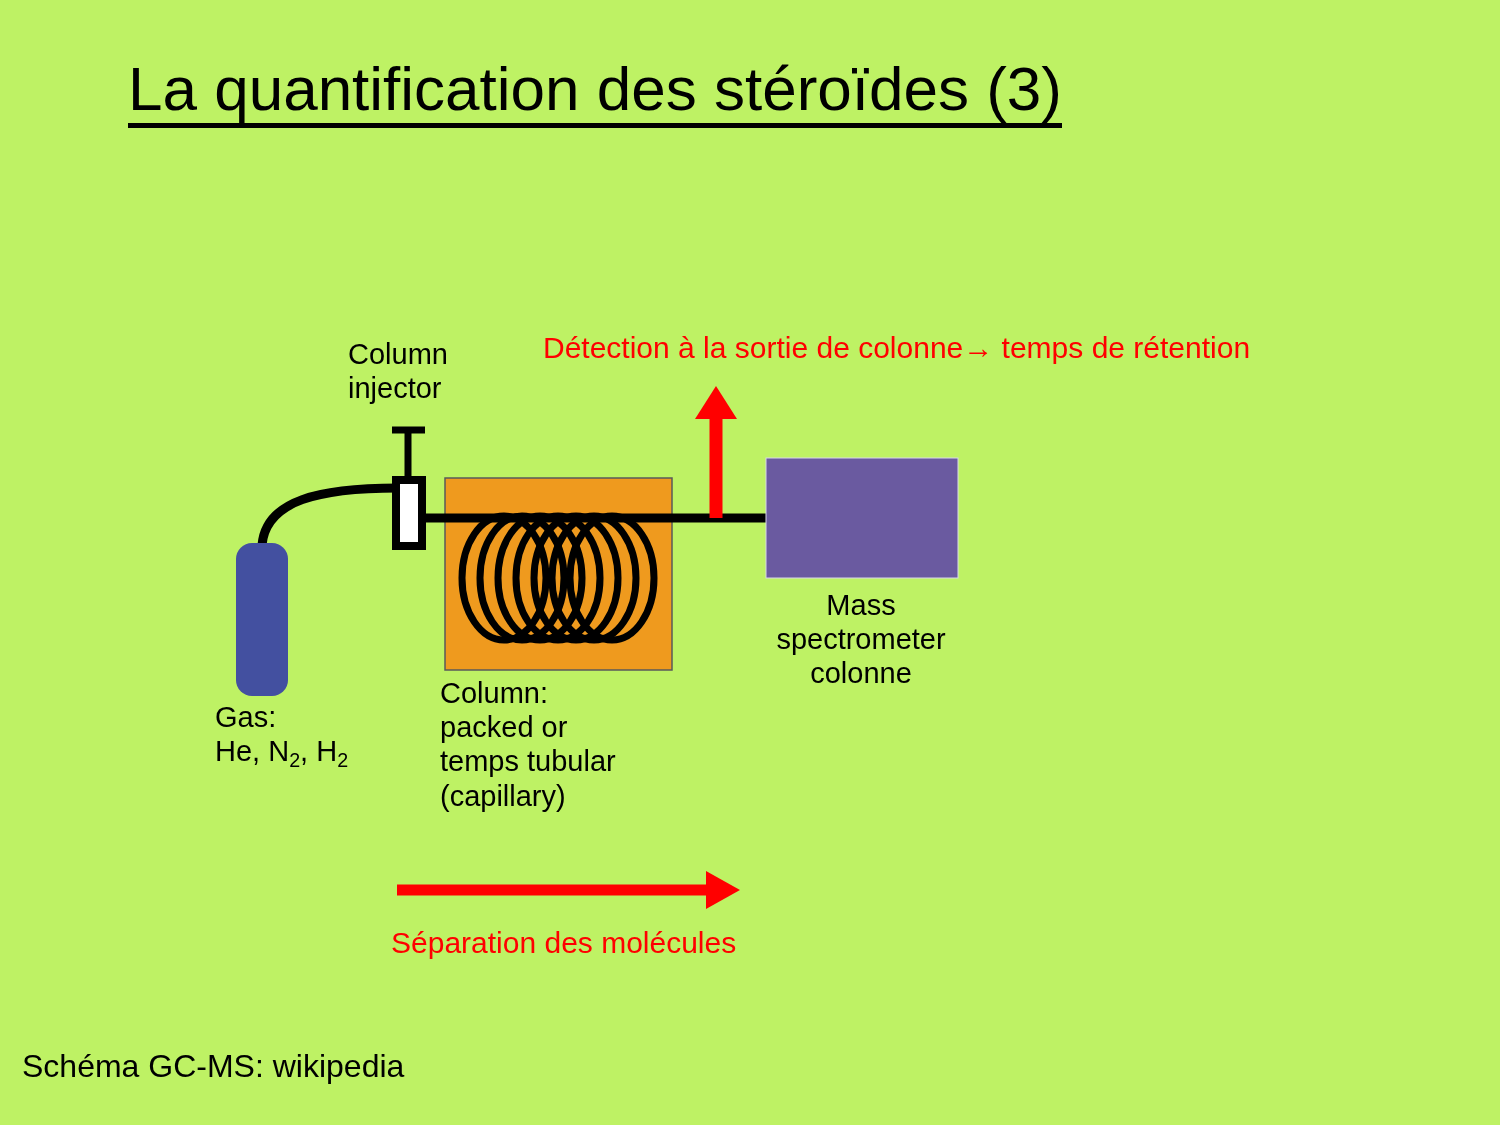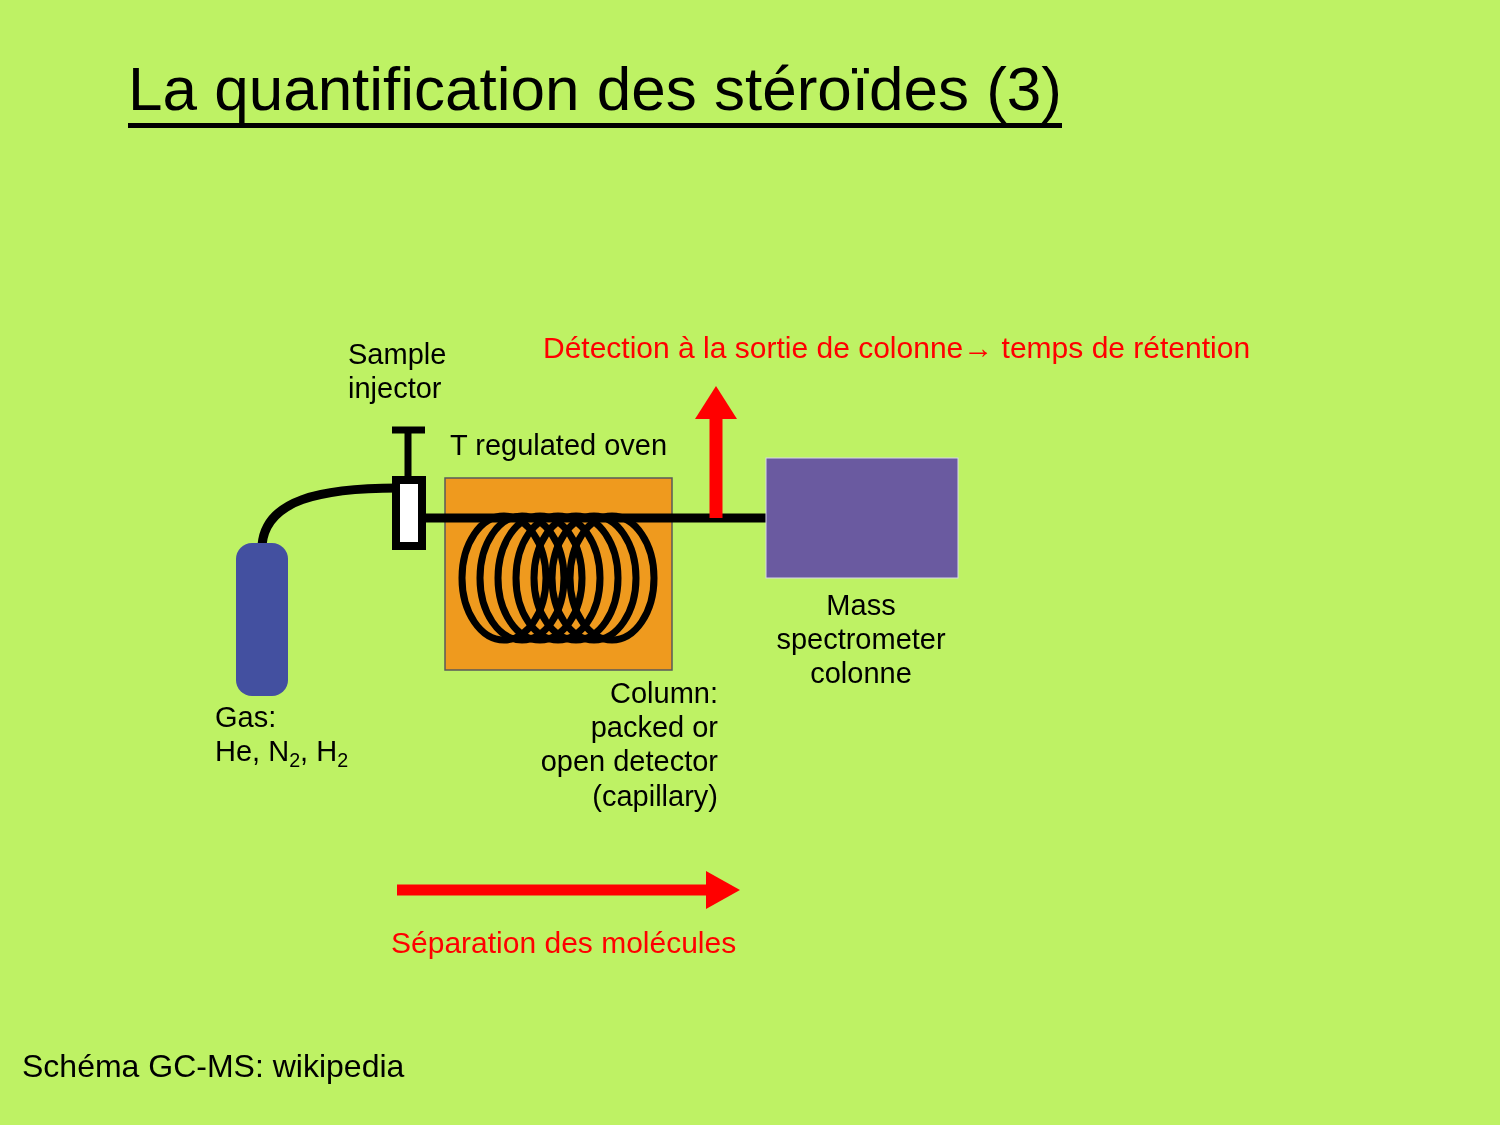--- a/index.html
+++ b/index.html
@@ -95,21 +95,21 @@
   }
   #label-gas {
     left: 215px;
     top: 700px;
     text-align: left;
   }
   #label-column {
     left: 440px;
     top: 676px;
     width: 278px;
-    text-align: right;
+    text-align: left;
   }
   #label-ms {
     left: 742px;
     top: 588px;
     width: 238px;
   }
   sub {
     font-size: 0.68em;
     vertical-align: -0.28em;
   }
@@ -172,35 +172,34 @@
         <polygon points="716,386 737,419 695,419" fill="#FF0000"></polygon>
       </g>
 
       <g>
         <line x1="397" y1="890" x2="718" y2="890" stroke="#FF0000" stroke-width="11"></line>
         <polygon points="740,890 706,871 706,909" fill="#FF0000"></polygon>
       </g>
     </svg>
 
     <div class="diagram-label" id="label-sample-injector">
-      <span>Sample</span><br>
+      <span>Column</span><br>
       <span>injector</span>
     </div>
 
-    <div class="diagram-label" id="label-oven">T regulated oven</div>
 
     <div class="diagram-label" id="label-gas">
       <span>Gas:</span><br>
       <span><span>He, N</span><sub>2</sub><span>, H</span><sub>2</sub></span>
     </div>
 
     <div class="diagram-label" id="label-column">
       <span>Column:</span><br>
       <span>packed or</span><br>
-      <span>open detector</span><br>
+      <span>temps tubular</span><br>
       <span>(capillary)</span>
     </div>
 
     <div class="diagram-label" id="label-ms">
       <span>Mass</span><br>
       <span>spectrometer</span><br>
       <span>colonne</span>
     </div>
   </div>
 

